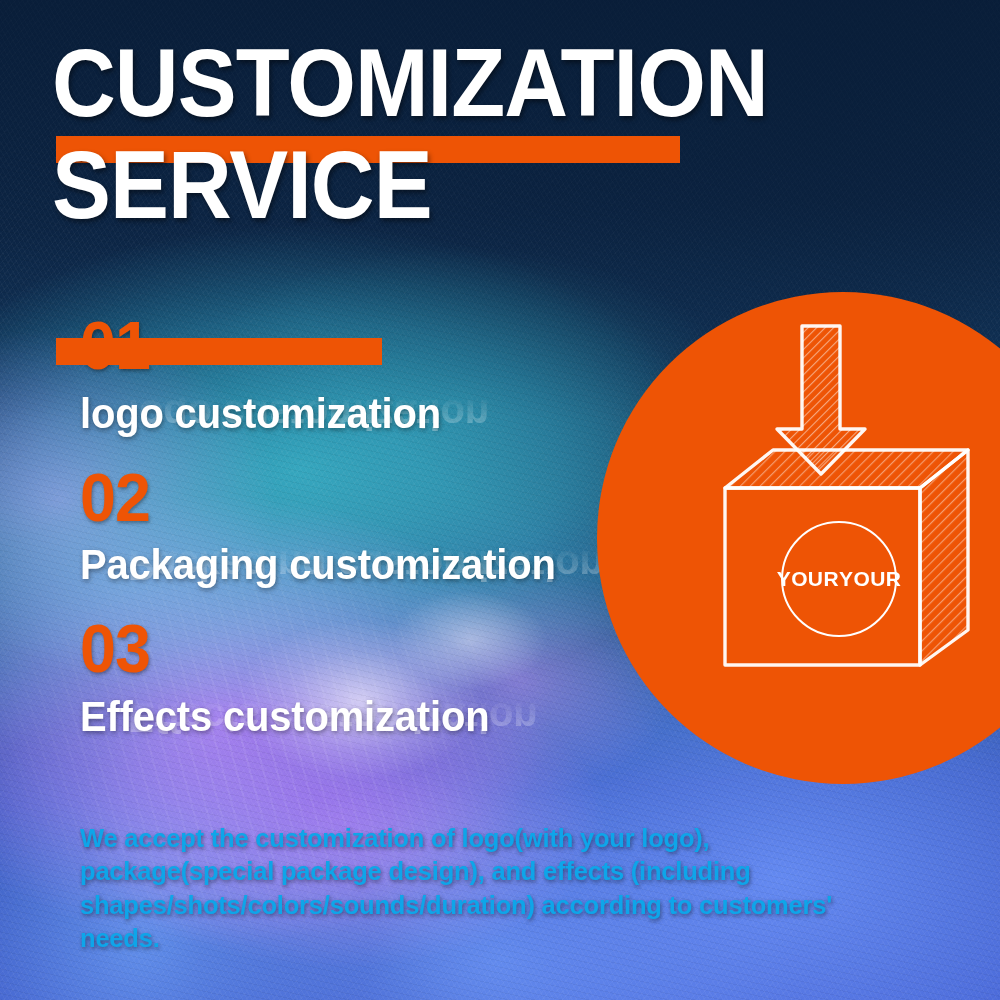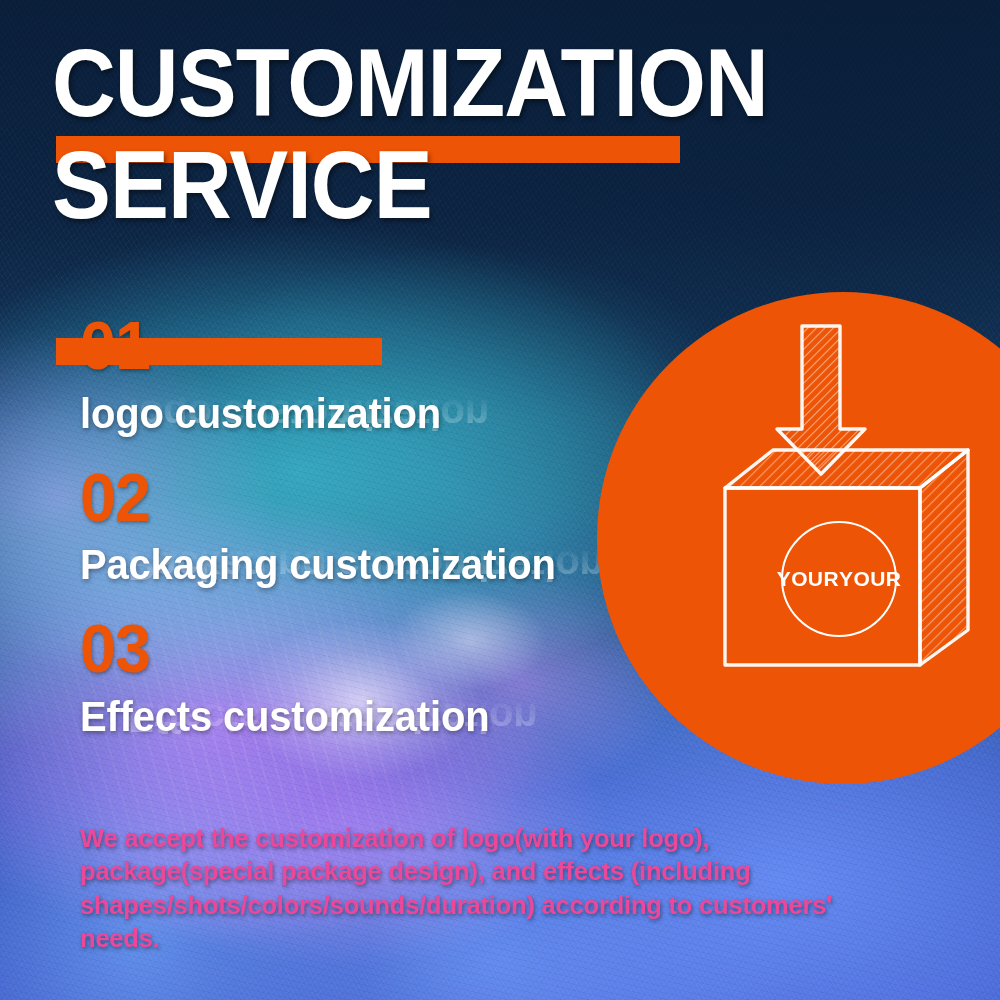--- a/index.html
+++ b/index.html
@@ -114,21 +114,21 @@
     white-space:nowrap;pointer-events:none;
     transform:scaleX(.93) scaleY(-1);transform-origin:left top;
     opacity:.40;
     -webkit-mask-image:linear-gradient(to top, rgba(0,0,0,0) 8%, rgba(0,0,0,.85) 96%);
             mask-image:linear-gradient(to top, rgba(0,0,0,0) 8%, rgba(0,0,0,.85) 96%);
   }
 
   .blurb{
     position:absolute;left:80px;top:822px;width:770px;
     font-family:"Liberation Sans",sans-serif;
-    font-weight:700;color:#ec4899;
+    font-weight:700;color:#0ea5e9;
     font-size:25.5px;line-height:1.31;letter-spacing:-.2px;
     text-shadow:1px 2px 4px rgba(0,0,0,.45);
   }
 
   
   .badge{
     position:absolute;left:597px;top:292px;width:492px;height:492px;
     border-radius:50%;background:#ee5405;
   }
   .badge-art{position:absolute;left:597px;top:292px;width:492px;height:492px;}

